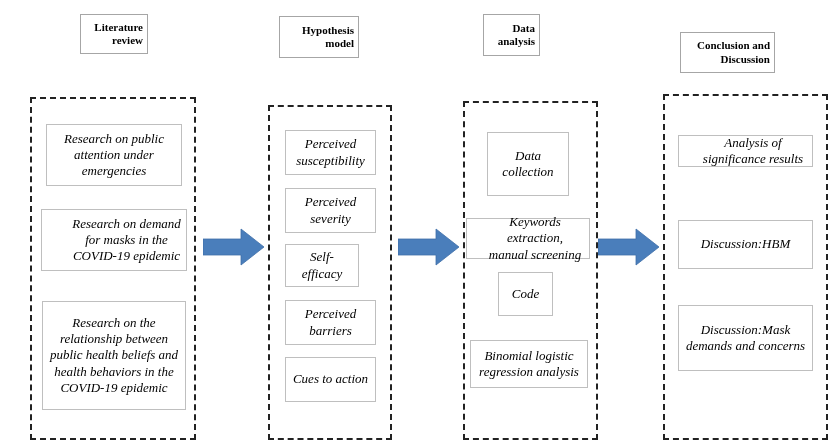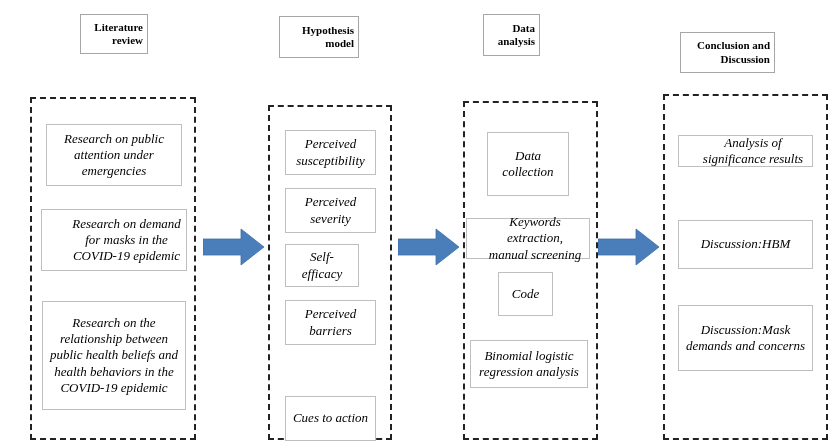--- a/index.html
+++ b/index.html
@@ -95,21 +95,21 @@
   <div class="group-box" style="left:268px; top:105px; width:124px; height:335px;"></div>
 
   <div class="item-box" style="left:285px; top:130px; width:91px; height:45px;">Perceived susceptibility</div>
 
   <div class="item-box" style="left:285px; top:188px; width:91px; height:45px;">Perceived severity</div>
 
   <div class="item-box" style="left:285px; top:244px; width:74px; height:43px;">Self-efficacy</div>
 
   <div class="item-box" style="left:285px; top:300px; width:91px; height:45px;">Perceived barriers</div>
 
-  <div class="item-box" style="left:285px; top:357px; width:91px; height:45px;margin-top:39px;">Cues to action</div>
+  <div class="item-box" style="left:285px; top:357px; width:91px; height:45px;">Cues to action</div>
 
   <div class="arrow" style="left:398px; top:227px; width:62px; height:40px;">
     <svg width="62" height="40" viewBox="0 0 62 40">
       <polygon points="0,12 38,12 38,2 61,20 38,38 38,28 0,28" fill="#4a7ebb" stroke="#3f6fa8" stroke-width="0.8"></polygon>
     </svg>
   </div>
 
   <div class="stage-header" style="left:483px; top:14px; width:57px; height:42px;">Data analysis</div>
 
   <div class="group-box" style="left:463px; top:101px; width:135px; height:339px;"></div>

